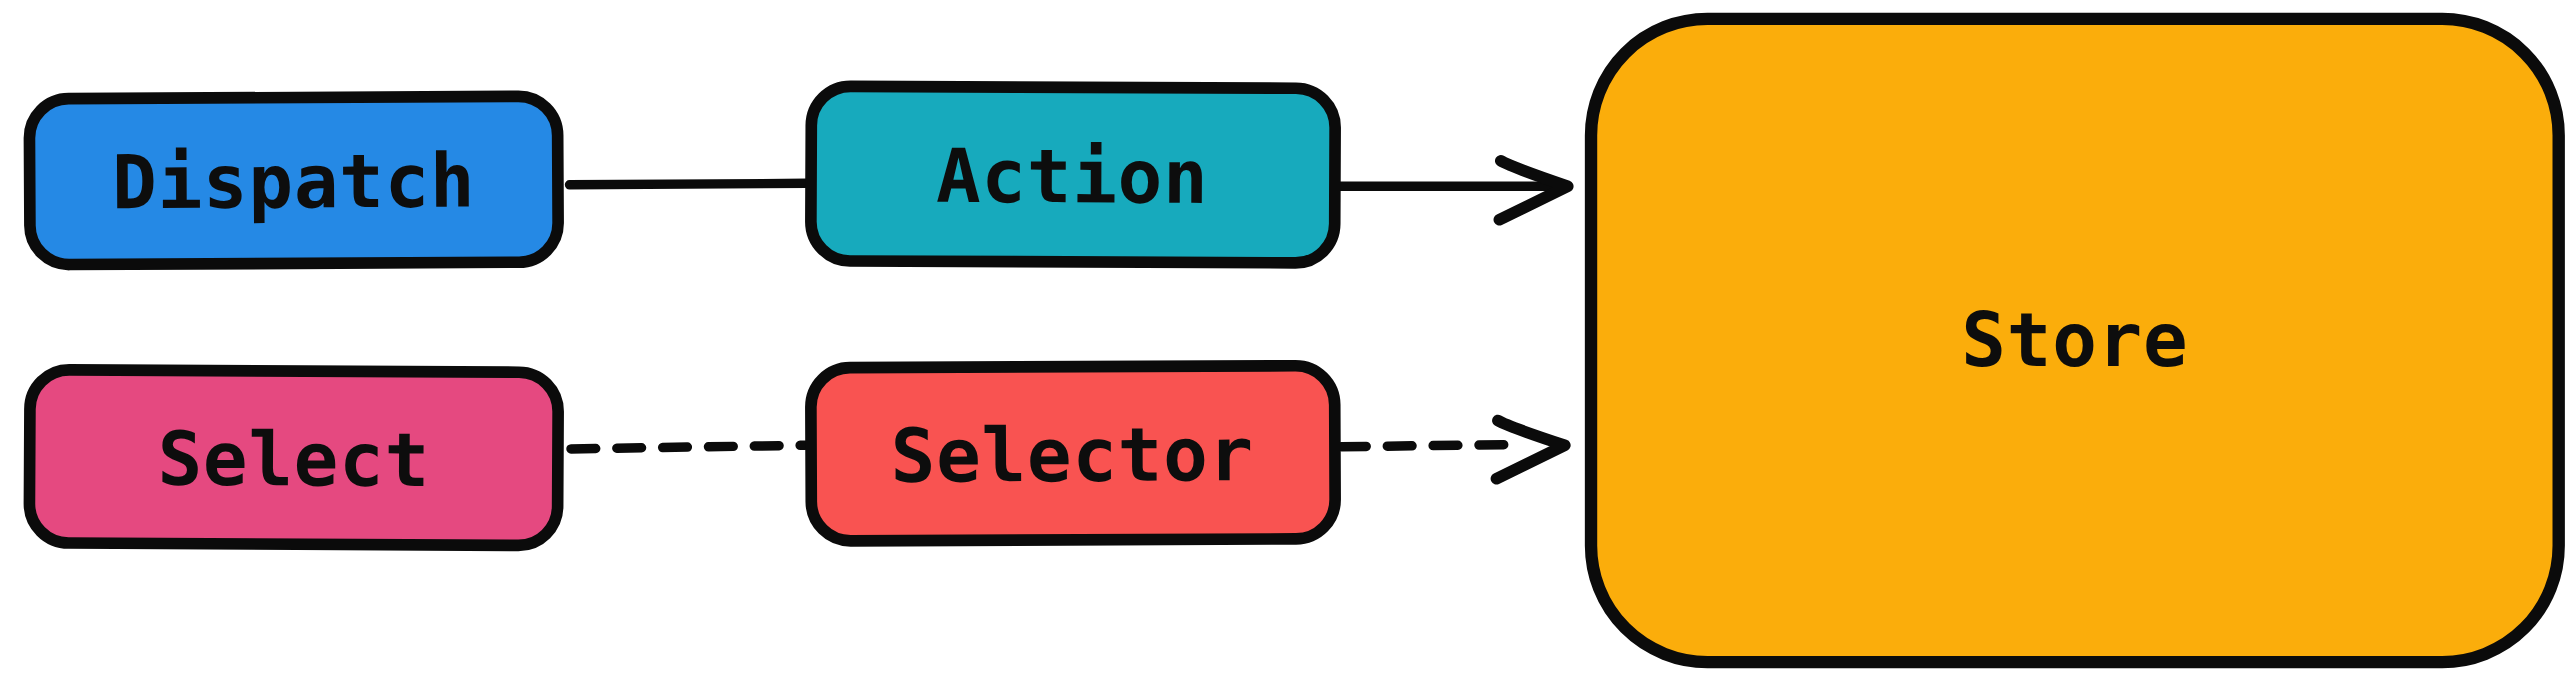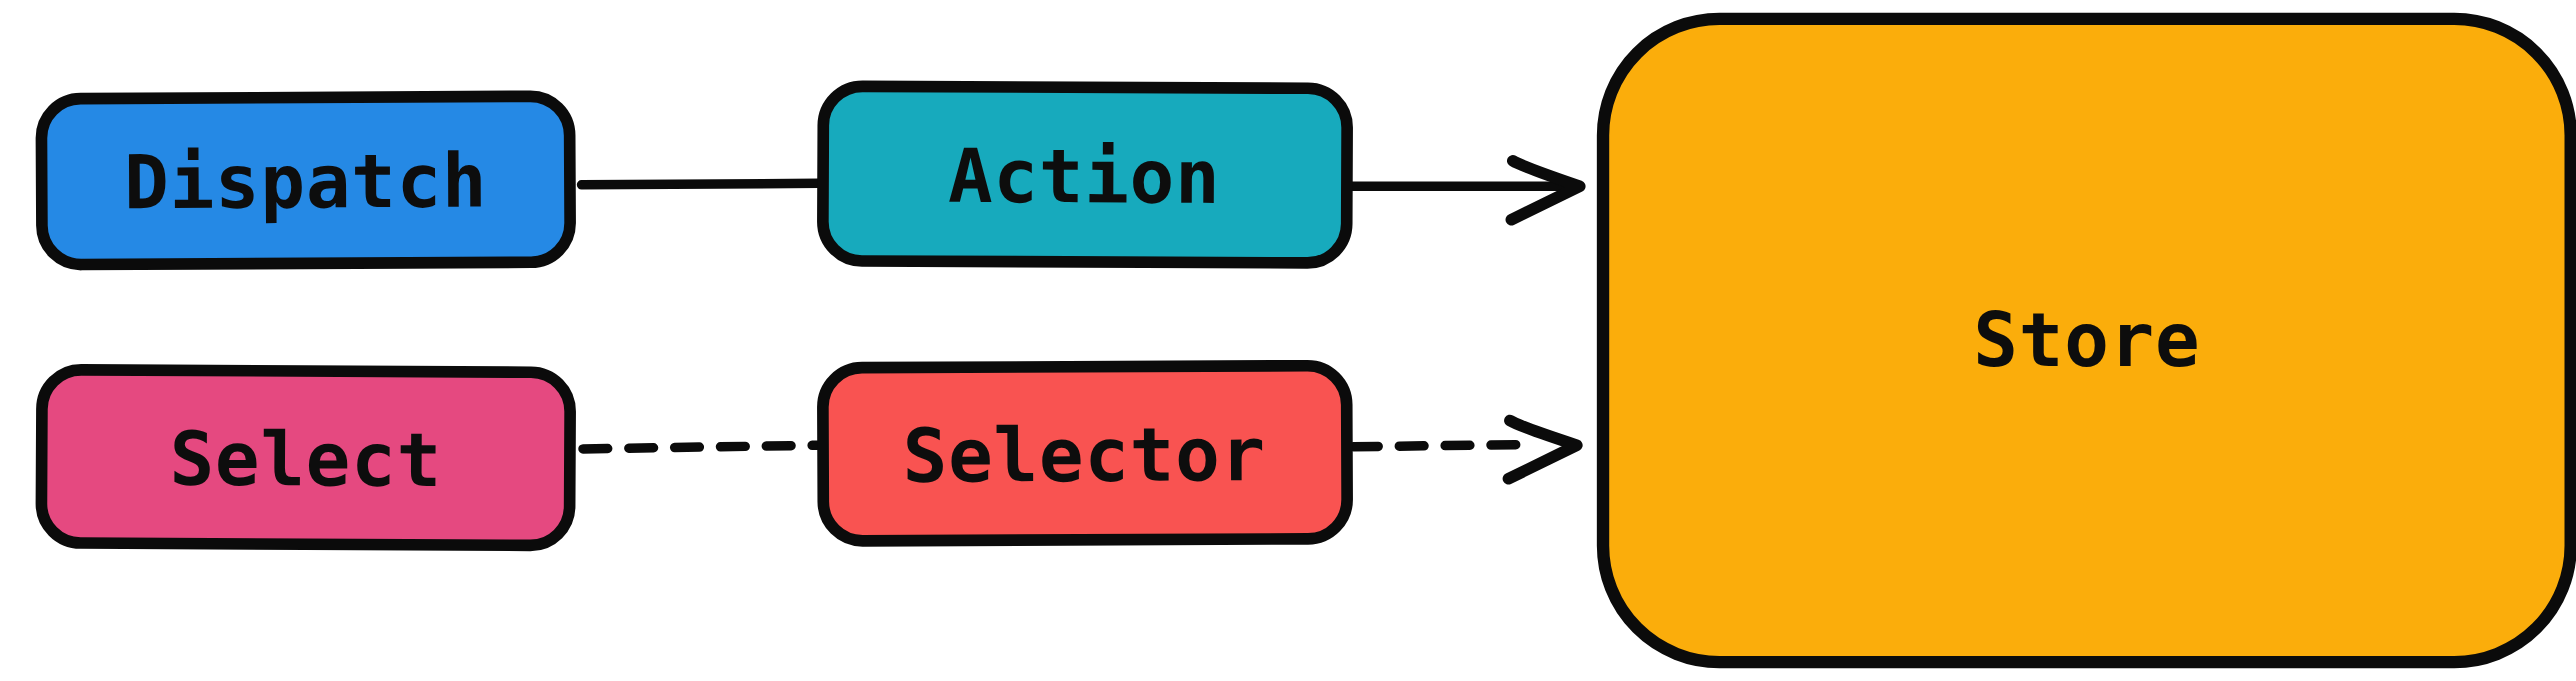--- a/index.html
+++ b/index.html
@@ -7,21 +7,20 @@
     padding: 0;
     background: #ffffff;
     width: 2576px;
     height: 681px;
     overflow: hidden;
   }
   .canvas-wrap {
     position: relative;
     width: 2416px;
     height: 681px;
-    padding-left: 12px;
   }
   svg { display: block; }
   .node-rect {
     stroke-width: 16px;
     stroke-linejoin: round;
   }
   .store-rect {
     stroke-width: 17px;
   }
   .edge-line {

